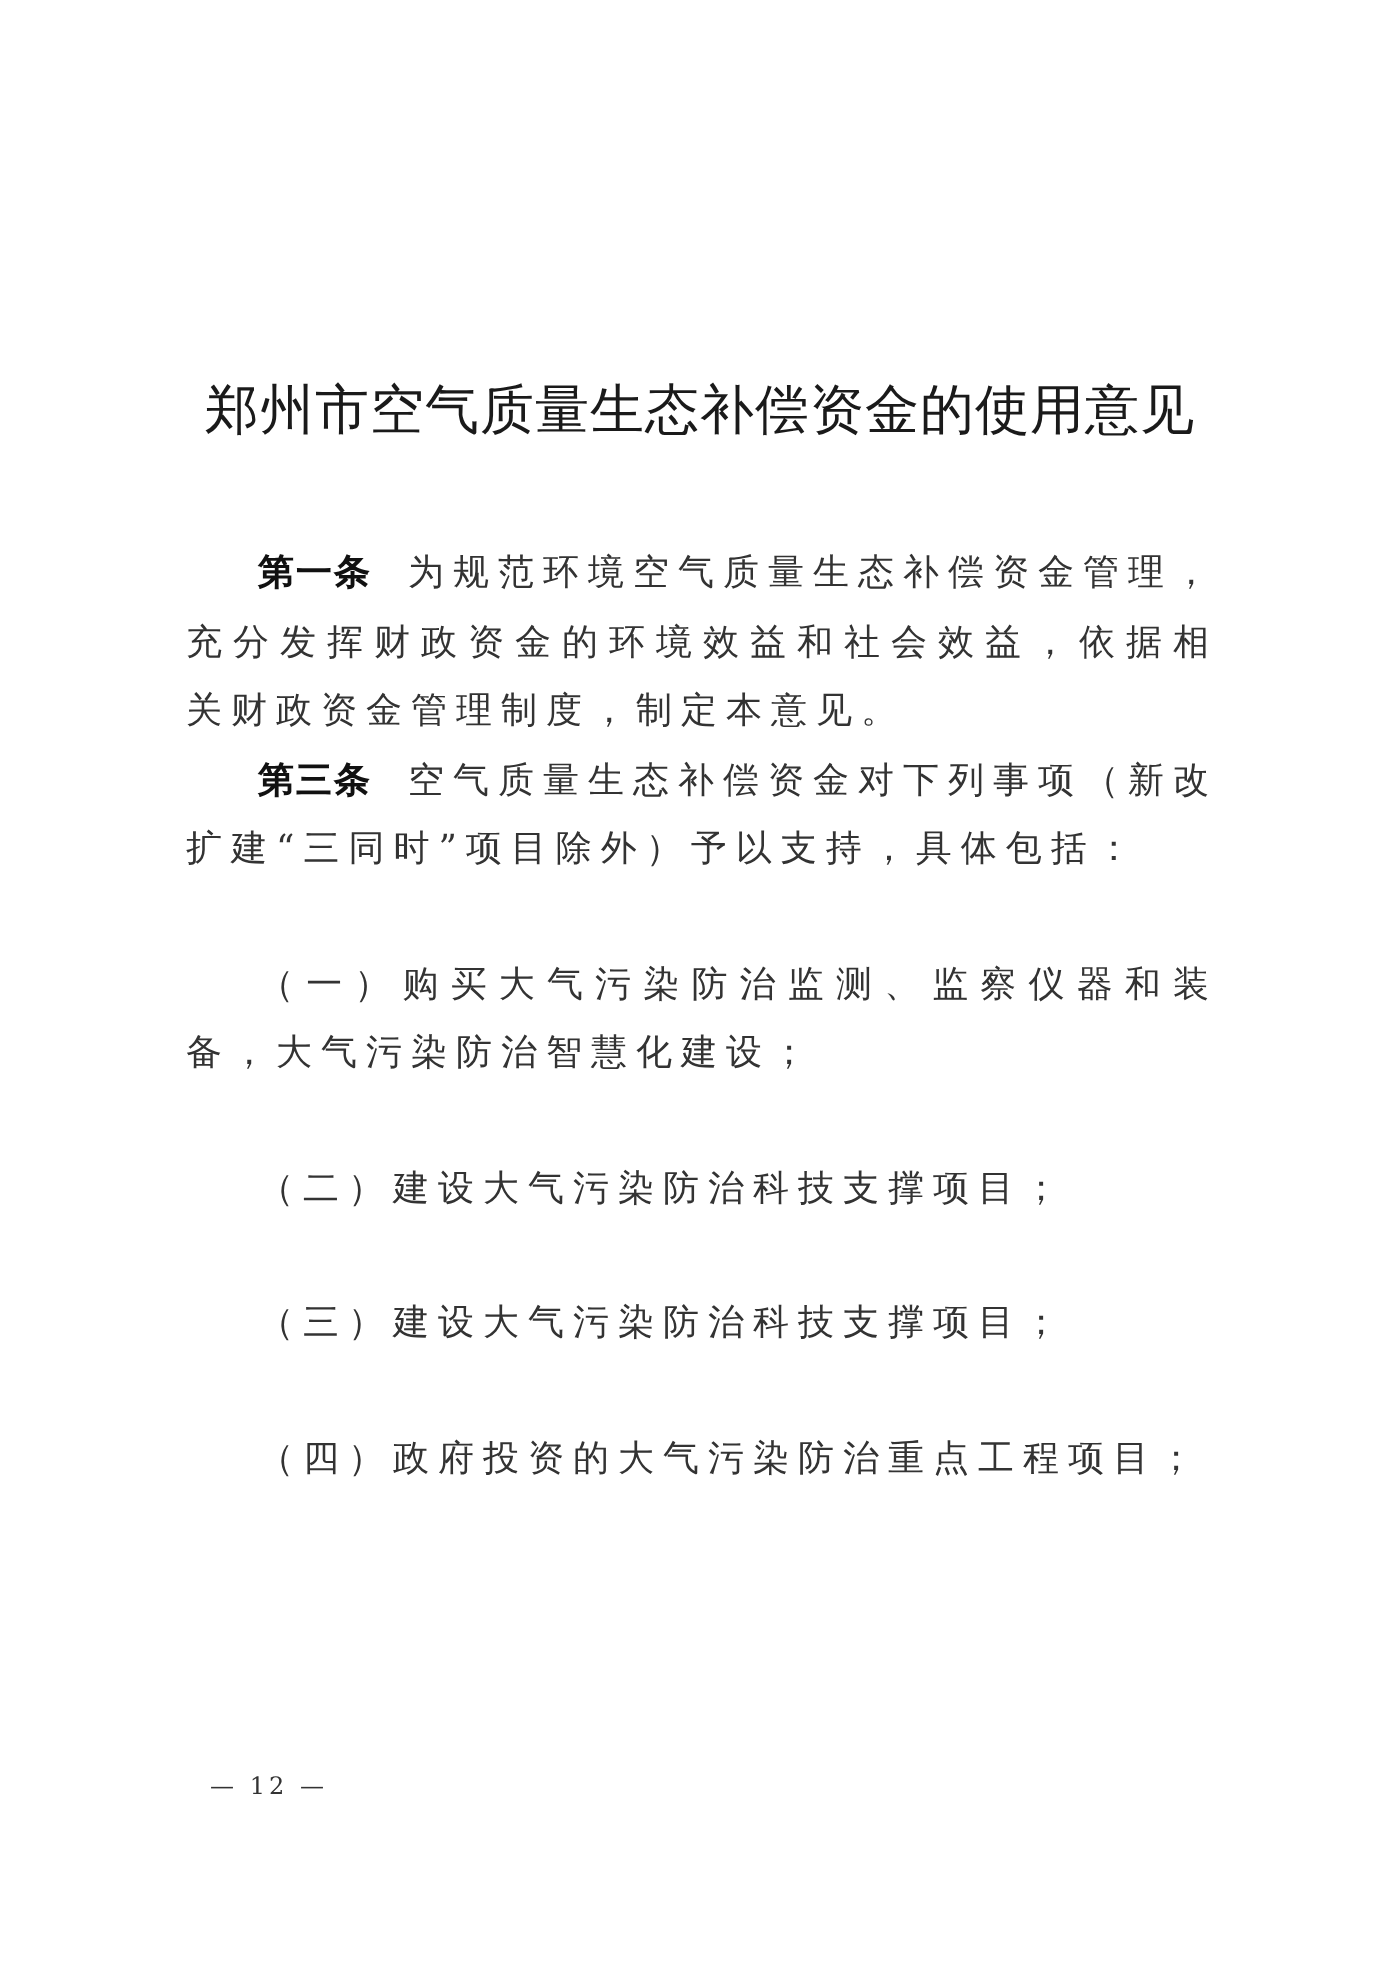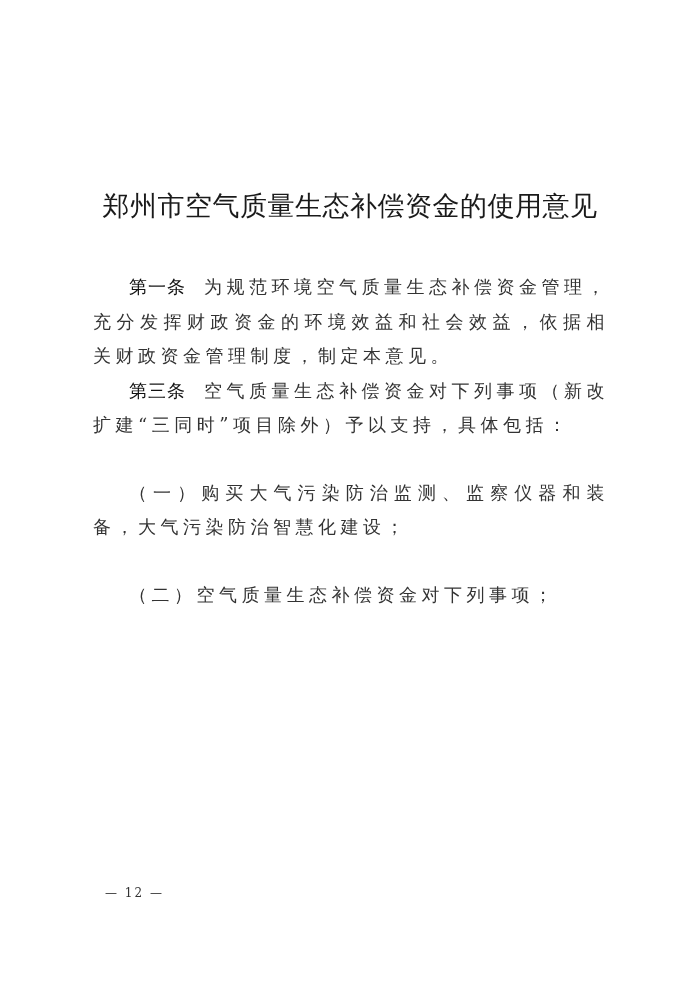--- a/index.html
+++ b/index.html
@@ -48,21 +48,21 @@
     .para {
       margin: 0;
       text-indent: 36px;
     }
     .para.item {
       text-indent: 36px;
       margin-top: 33px;
     }
     .article-label {
       font-family: "DejaVu Sans", "Liberation Sans", sans-serif;
-      font-weight: normal;
+      font-weight: bold;
       color: #111111;
       letter-spacing: 1px;
       margin-right: 18px;
     }
     .page-number {
       position: absolute;
       left: 105px;
       top: 886px;
       font-size: 12px;
       color: #333333;
@@ -79,21 +79,23 @@
 
   <div class="title">郑州市空气质量生态补偿资金的使用意见</div>
 
   <div class="body-text">
     <p class="para"><span class="article-label">第一条</span><span>为规范环境空气质量生态补偿资金管理，充分发挥财政资金的环境效益和社会效益，依据相关财政资金管理制度，制定本意见。</span></p>
 
 
     <p class="para"><span class="article-label">第三条</span><span>空气质量生态补偿资金对下列事项（新改扩建“三同时”项目除外）予以支持，具体包括：</span></p>
 
     <p class="para item">（一）购买大气污染防治监测、监察仪器和装备，大气污染防治智慧化建设；</p>
-    <p class="para item">（二）空气质量生态补偿资金对下列事项；</p>
+    <p class="para item">（二）建设大气污染防治科技支撑项目；</p>
+    <p class="para item">（三）建设大气污染防治科技支撑项目；</p>
+    <p class="para item">（四）政府投资的大气污染防治重点工程项目；</p>
   </div>
 
   <div class="page-number">
     <span class="dash">—</span>
     <span>12</span>
     <span class="dash">—</span>
   </div>
 
 </div>
 

